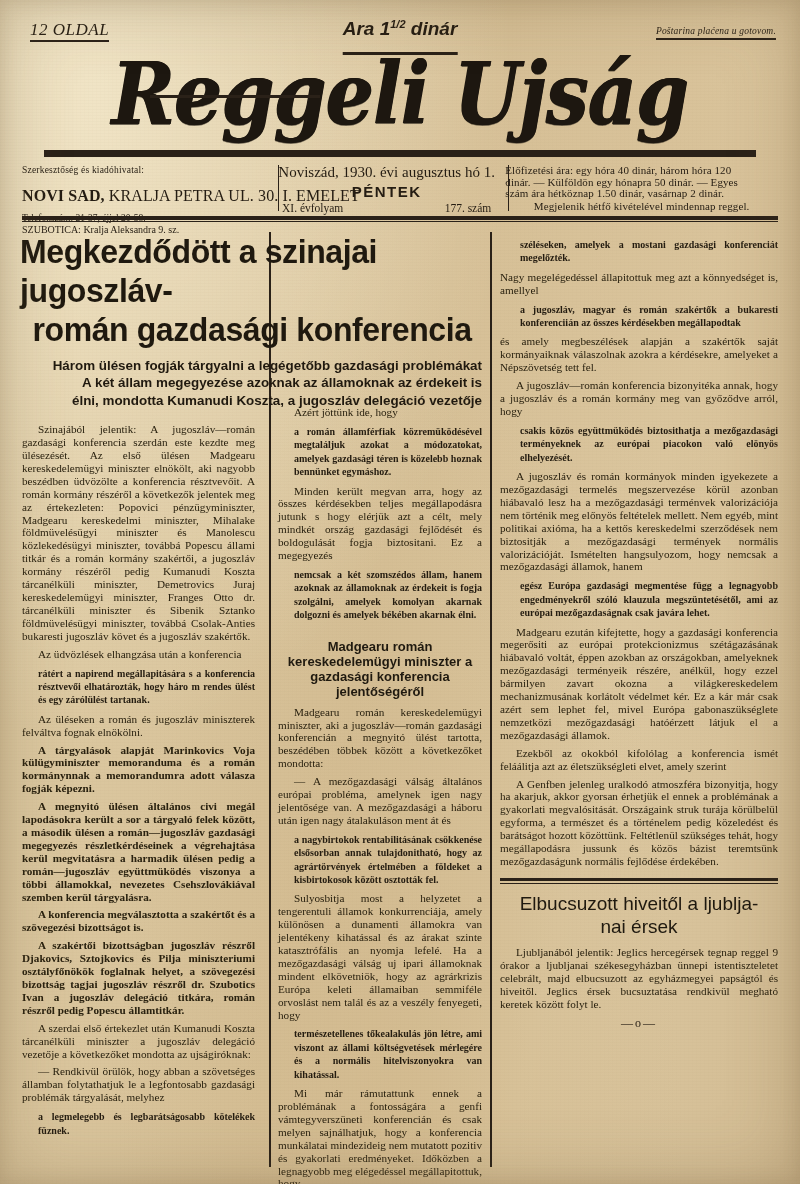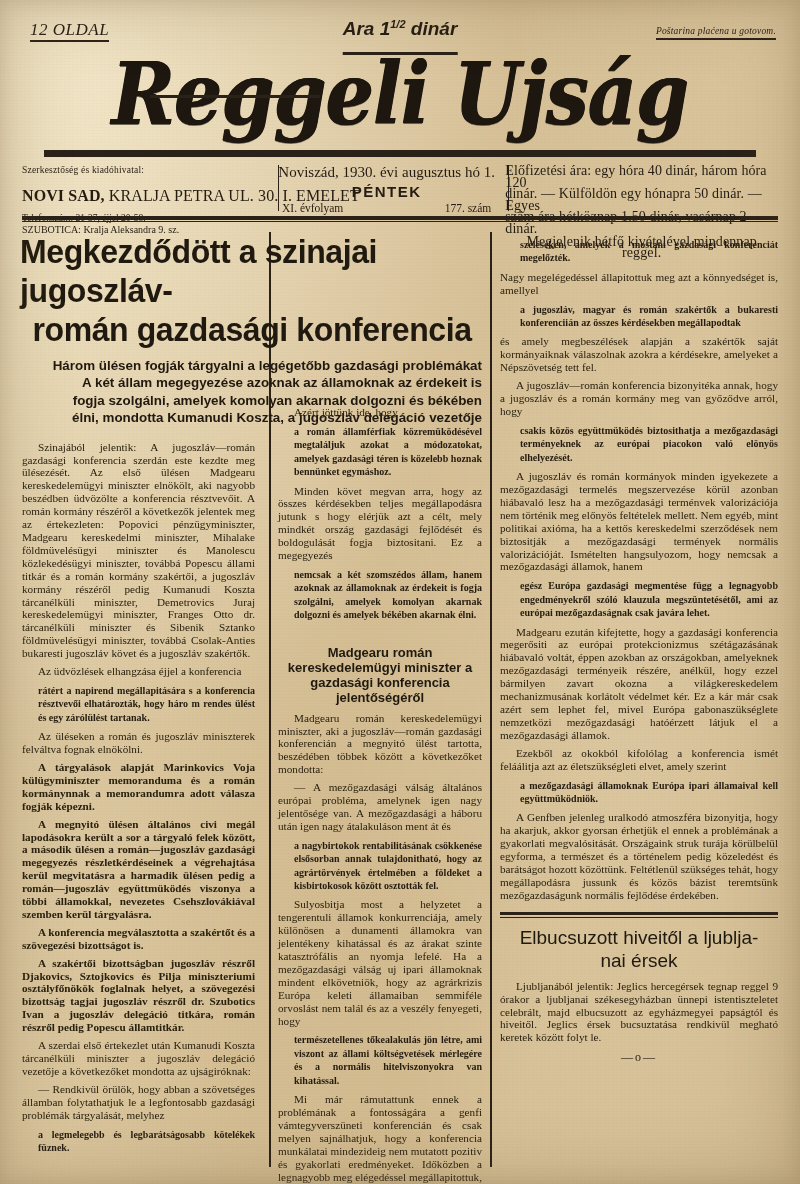--- a/index.html
+++ b/index.html
@@ -68,21 +68,21 @@
   .ib-sep.s2{left:486px;}
   .ib-left .l1{font-size:9.5px;letter-spacing:.2px;}
   .ib-left .l2{font-size:16px;letter-spacing:.1px;margin-top:12px;white-space:nowrap;}
   .ib-left .l2 b{font-weight:bold;}
   .ib-left .l3{font-size:9.5px;margin-top:8px;}
   .ib-left .l4{font-size:10px;margin-top:1px;}
   .ib-mid .m1{font-size:15px;}
   .ib-mid .m2{font-family:"Liberation Sans",sans-serif;font-weight:bold;font-size:15px;
               letter-spacing:1.5px;margin:2px 0 2px;}
   .ib-mid .m3{display:flex;justify-content:space-between;font-size:11.5px;padding:0 8px;}
-  .ib-right .r{font-size:14px;line-height:11.6px;letter-spacing:.1px;}
+  .ib-right .r{font-size:11px;line-height:11.6px;letter-spacing:.1px;}
   .ib-right .r.last{text-align:center;margin-top:1px;}
   .info-rule{position:absolute;top:216px;left:22px;width:756px;height:4px;background:#2a2118;}
   .info-rule2{position:absolute;top:221px;left:22px;width:756px;height:1px;background:#2a2118;}
 
   
   .cols{position:absolute;top:232px;left:22px;width:756px;height:935px;}
   .col{position:absolute;top:0;}
   .c1{left:0;width:233px;}
   .c2{left:256px;width:204px;}
   .c3{left:478px;width:278px;}
@@ -120,21 +120,21 @@
   .body-txt.noind{text-indent:0;}
   .lead-b{font-weight:bold;}
   .quote{
     font-weight:bold;font-size:10px;line-height:13.4px;
     margin:6px 0 6px 16px;text-align:justify;color:#241c10;
   }
   .quote.narrow{margin-left:20px;}
   .subhead{
     font-family:"Liberation Sans",sans-serif;font-weight:bold;
     font-size:13px;line-height:15px;text-align:center;
-    margin:23px 0 7px;color:#1f190f;
+    margin:17px 0 7px;color:#1f190f;
   }
   .art2-head{
     font-family:"Liberation Sans",sans-serif;
     font-size:19px;line-height:23px;text-align:center;
     font-weight:400;color:#1f190f;margin:6px 0 8px;
   }
   .endmark{text-align:center;font-size:12px;letter-spacing:2px;margin-top:6px;}
   .hr-thick{height:3px;background:#2a2118;margin:10px 0 2px;}
   .hr-thin{height:1px;background:#2a2118;margin:0 0 8px;}
 </style>
@@ -197,43 +197,42 @@
     <div class="vrule vr2"></div>
 
     <div class="col c1">
       <div class="headline">
         <div class="hl1">Megkezdődött a szinajai jugoszláv-</div>
         <div class="hl2">román gazdasági konferencia</div>
       </div>
       <div class="deck">
         <span class="dl">Három ülésen fogják tárgyalni a legégetőbb gazdasági problémákat</span>
         <span class="dl">A két állam megegyezése azoknak az államoknak az érdekeit is</span>
-        <span class="dl">fogja szolgálni, amelyek komolyan akarnak dolgozni és békében</span>
         <span class="dl">élni, mondotta Kumanudi Koszta, a jugoszláv delegáció vezetője</span>
       </div>
 
       <div style="margin-top:14px;">
         <p class="body-txt first">Szinajából jelentik: A jugoszláv—román gazdasági konferencia szerdán este kezdte meg ülésezését. Az első ülésen Madgearu kereskedelemügyi miniszter elnökölt, aki nagyobb beszédben üdvözölte a konferencia résztvevőit. A román kormány részéről a következők jelentek meg az értekezleten: Popovici pénzügyminiszter, Madgearu kereskedelmi miniszter, Mihalake földmüvelésügyi miniszter és Manolescu közlekedésügyi miniszter, továbbá Popescu állami titkár és a román kormány szakértői, a jugoszláv kormány részéről pedig Kumanudi Koszta tárcanélküli miniszter, Demetrovics Juraj kereskedelemügyi miniszter, Franges Otto dr. tárcanélküli miniszter és Sibenik Sztanko földmüvelésügyi miniszter, továbbá Csolak-Anties bukaresti jugoszláv követ és a jugoszláv szakértők.</p>
-        <p class="body-txt first">Az üdvözlések elhangzása éjjel a konferencia</p>
+        <p class="body-txt first">Az üdvözlések elhangzása után a konferencia</p>
         <p class="quote">rátért a napirend megállapitására s a konferencia résztvevői elhatározták, hogy háro m rendes ülést és egy zárólülést tartanak.</p>
         <p class="body-txt first">Az üléseken a román és jugoszláv miniszterek felváltva fognak elnökölni.</p>
         <p class="body-txt first lead-b">A tárgyalások alapját Marinkovics Voja külügyminiszter memoranduma és a román kormánynnak a memorandumra adott válasza fogják képezni.</p>
         <p class="body-txt first lead-b">A megnyitó ülésen általános civi megál lapodásokra került a sor a tárgyaló felek között, a második ülésen a román—jugoszláv gazdasági megegyezés részletkérdéseinek a végrehajtása kerül megvitatásra a harmadik ülésen pedig a román—jugoszláv együttmüködés viszonya a többi államokkal, nevezetes Csehszlovákiával szemben kerül tárgyalásra.</p>
         <p class="body-txt first lead-b">A konferencia megválasztotta a szakértőt és a szövegezési bizottságot is.</p>
         <p class="body-txt first lead-b">A szakértői bizottságban jugoszláv részről Djakovics, Sztojkovics és Pilja miniszteriumi osztályfőnökök foglalnak helyet, a szövegezési bizottság tagjai jugoszláv részről dr. Szubotics Ivan a jugoszláv delegáció titkára, román részről pedig Popescu államtitkár.</p>
         <p class="body-txt first">A szerdai első értekezlet után Kumanudi Koszta tárcanélküli miniszter a jugoszláv delegáció vezetője a következőket mondotta az ujságiróknak:</p>
         <p class="body-txt first">— Rendkivül örülök, hogy abban a szövetséges államban folytathatjuk le a legfontosabb gazdasági problémák tárgyalását, melyhez</p>
         <p class="quote">a legmelegebb és legbarátságosabb kötelékek füznek.</p>
       </div>
     </div>
 
     <div class="col c2" style="top:174px;">
       <p class="body-txt first">Azért jöttünk ide, hogy</p>
       <p class="quote">a román államférfiak közremüködésével megtaláljuk azokat a módozatokat, amelyek gazdasági téren is közelebb hoznak bennünket egymáshoz.</p>
-      <p class="body-txt first">Minden követ megvan arra, hogy az összes kérdésekben teljes megállapodásra jutunk s hogy elérjük azt a célt, mely mindkét ország gazdasági fejlődését és boldogulását fogja biztositani. Ez a megegyezés</p>
+      <p class="body-txt first">Minden került megvan arra, hogy az összes kérdésekben teljes megállapodásra jutunk s hogy elérjük azt a célt, mely mindkét ország gazdasági fejlődését és boldogulását fogja biztositani. Ez a megegyezés</p>
       <p class="quote">nemcsak a két szomszédos állam, hanem azoknak az államoknak az érdekeit is fogja szolgálni, amelyek komolyan akarnak dolgozni és amelyek békében akarnak élni.</p>
       <div class="subhead">Madgearu román kereskedelemügyi miniszter a gazdasági konferencia jelentőségéről</div>
       <p class="body-txt first">Madgearu román kereskedelemügyi miniszter, aki a jugoszláv—román gazdasági konferencián a megnyitó ülést tartotta, beszédében többek között a következőket mondotta:</p>
       <p class="body-txt first">— A mezőgazdasági válság általános európai probléma, amelynek igen nagy jelentősége van. A mezőgazdasági a háboru után igen nagy átalakuláson ment át és</p>
       <p class="quote">a nagybirtokok rentabilitásának csökkenése elsősorban annak tulajdonitható, hogy az agrártörvények értelmében a földeket a kisbirtokosok között osztották fel.</p>
       <p class="body-txt first">Sulyosbitja most a helyzetet a tengerentuli államok konkurrenciája, amely különösen a dunamenti államokra van jelentékeny kihatással és az árakat szinte katasztrófális an nyomja lefelé. Ha a mezőgazdasági válság uj ipari államoknak mindent elkövetniök, hogy az agrárkrizis Európa keleti államaiban semmiféle orvoslást nem talál és az a veszély fenyegeti, hogy</p>
       <p class="quote">természetellenes tőkealakulás jön létre, ami viszont az állami költségvetések mérlegére és a normális hitelviszonyokra van kihatással.</p>
       <p class="body-txt first">Mi már rámutattunk ennek a problémának a fontosságára a genfi vámtegyverszüneti konferencián és csak melyen sajnálhatjuk, hogy a konferencia munkálatai mindezideig nem mutatott pozitiv és gyakorlati eredményeket. Időközben a legnagyobb meg elégedéssel megállapitottuk, hogy</p>
 
     </div>
@@ -242,21 +241,20 @@
       <p class="quote narrow">széléseken, amelyek a mostani gazdasági konferenciát megelőzték.</p>
       <p class="body-txt noind">Nagy megelégedéssel állapitottuk meg azt a könnyedséget is, amellyel</p>
       <p class="quote narrow">a jugoszláv, magyar és román szakértők a bukaresti konferenciián az összes kérdésekben megállapodtak</p>
       <p class="body-txt noind">és amely megbeszélések alapján a szakértők saját kormányaiknak válaszolnak azokra a kérdésekre, amelyeket a Népszövetség tett fel.</p>
       <p class="body-txt first">A jugoszláv—román konferencia bizonyitéka annak, hogy a jugoszláv és a román kormány meg van győződve arról, hogy</p>
       <p class="quote narrow">csakis közös együttmüködés biztosithatja a mezőgazdasági terményeknek az európai piacokon való elönyös elhelyezését.</p>
       <p class="body-txt first">A jugoszláv és román kormányok minden igyekezete a mezőgazdasági termelés megszervezése körül azonban hiábavaló lesz ha a mezőgazdasági terménvek valorizációja nem történik meg előnyös feltételek mellett. Nem egyéb, mint politikai axióma, ha a kettős kereskedelmi szerződések nem biztositják a mezőgazdasági termények normális valorizációját. Ismételten hangsulyozom, hogy nemcsak a mezőgazdasági államok, hanem</p>
       <p class="quote narrow">egész Európa gazdasági megmentése függ a legnagyobb engedményekről szóló klauzula megszüntetésétől, ami az európai mezőgazdaságnak csak javára lehet.</p>
       <p class="body-txt first">Madgearu ezután kifejtette, hogy a gazdasági konferencia megerősiti az európai protekcionizmus szétágazásának hiábavaló voltát, éppen azokban az országokban, amelyeknek mezőgazdasági terményeik részére, anélkül, hogy ezzel bármilyen zavart okozna a világkereskedelem mechanizmusának korlátolt védelmet kér. Ez a kár már csak azért sem lephet fel, mivel Európa gabonaszükséglete nemzetközi mezőgazdasági hatóérzett látjuk el a mezőgazdasági államok.</p>
       <p class="body-txt first">Ezekből az okokból kifolólag a konferencia ismét feláálitja azt az életszükségleti elvet, amely szerint</p>
-      <p class="quote narrow">a mezőgazdasági államoknak Európa ipari államaival kell együttmüködniök.</p>
       <p class="body-txt first">A Genfben jelenleg uralkodó atmoszféra bizonyitja, hogy ha akarjuk, akkor gyorsan érhetjük el ennek a problémának a gyakorlati megvalósitását. Országaink struk turája körülbelül egyforma, a természet és a történelem pedig közeledést és barátságot hozott közöttünk. Feltétlenül szükséges tehát, hogy megállapodásra jussunk és közös bázist teremtsünk mezőgazdaságunk normális fejlődése érdekében.</p>
 
       <div class="hr-thick"></div>
       <div class="hr-thin"></div>
 
       <div class="art2-head">
         <div>Elbucsuzott hiveitől a ljublja-</div>
         <div>nai érsek</div>
       </div>
       <p class="body-txt first">Ljubljanából jelentik: Jeglics hercegérsek tegnap reggel 9 órakor a ljubljanai székesegyházban ünnepi istentiszteletet celebrált, majd elbucsuzott az egyházmegyei papságtól és hiveitől. Jeglics érsek bucsuztatása rendkivül megható keretek között folyt le.</p>

